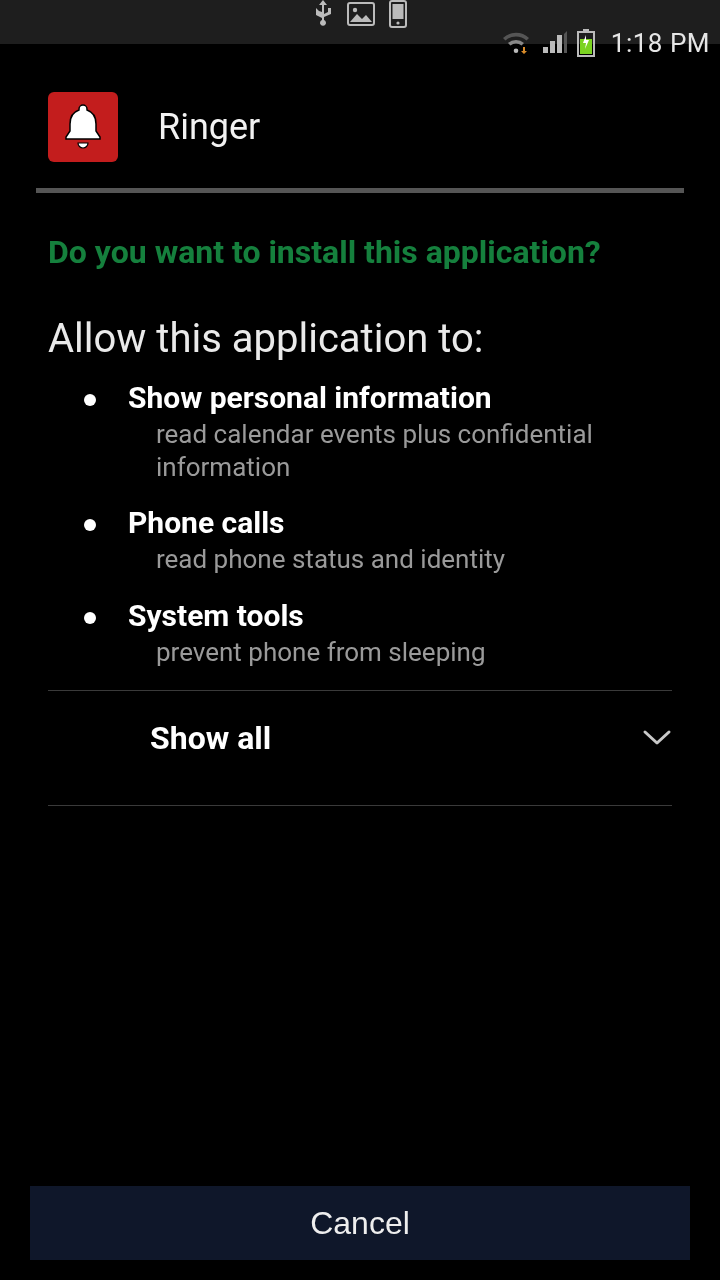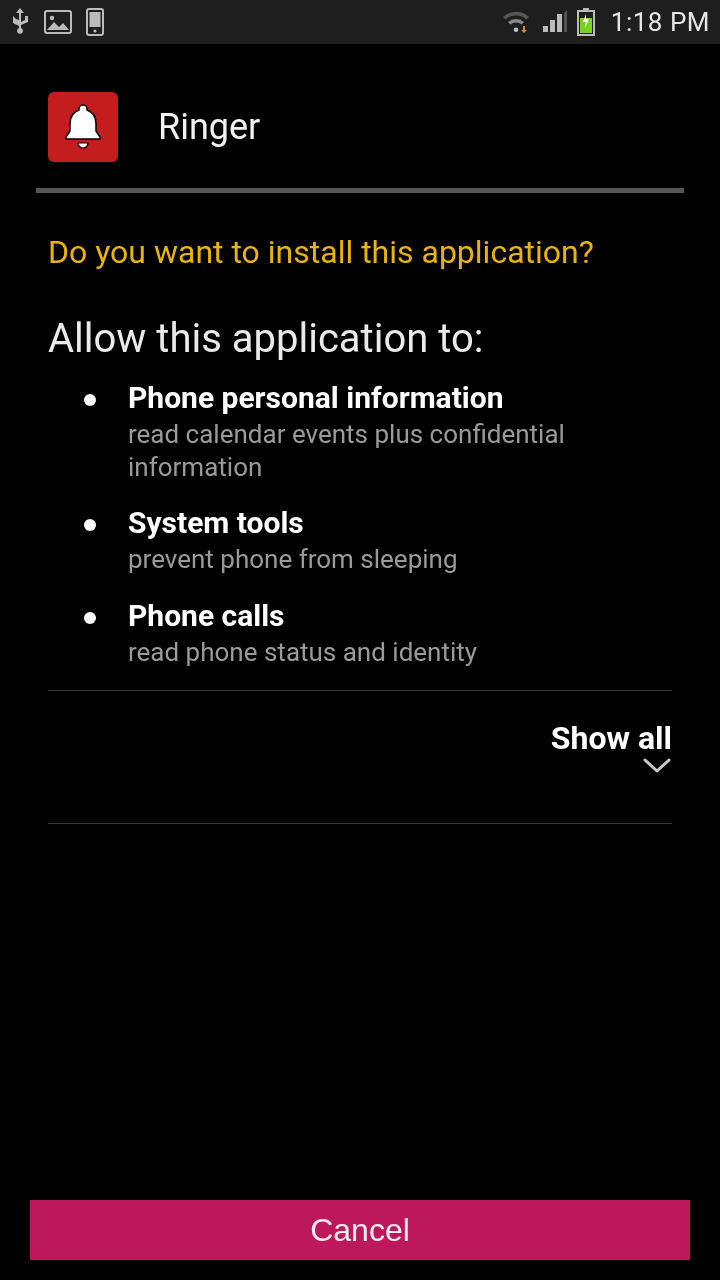--- a/index.html
+++ b/index.html
@@ -12,20 +12,21 @@
     overflow: hidden;
   }
   .status-bar {
     height: 44px;
     background: #1e1e1e;
     display: flex;
     align-items: center;
     padding: 0 10px;
     color: #bbb;
     font-size: 22px;
+    flex-direction: column;
   }
   .status-left { display: flex; align-items: center; gap: 14px; }
   .status-right { margin-left: auto; display: flex; align-items: center; gap: 10px; }
   .status-time { color: #e6e6e6; font-size: 26px; letter-spacing: 0.5px; margin-left: 6px;}
   .app-header {
     display: flex;
     align-items: center;
     padding: 48px 40px 26px 48px;
     gap: 40px;
   }
@@ -46,22 +47,22 @@
   .header-divider {
     height: 5px;
     background: #555;
     margin: 0 36px 40px 36px;
   }
   .content {
     padding: 0 48px;
   }
   .question {
     font-size: 32px;
-    color: #eab308;
-    font-weight: 400;
+    color: #15803d;
+    font-weight: 700;
     margin-bottom: 44px;
   }
   .subhead {
     font-size: 40px;
     color: #eaeaea;
     font-weight: 400;
     margin-bottom: 18px;
   }
   .perm-list { list-style: none; padding-left: 80px; }
   .perm-item {
@@ -83,52 +84,52 @@
     font-size: 30px;
     font-weight: 700;
     color: #fff;
     line-height: 1.2;
     margin-bottom: 2px;
   }
   .perm-desc {
     font-size: 26px;
     color: #9a9a9a;
     line-height: 1.25;
+    margin-left: 28px;
   }
   .thin-divider {
     height: 1px;
     background: #3a3a3a;
     margin: 20px 48px 0 48px;
   }
   .show-all-row {
     display: flex;
-    align-items: flex-end;
+    align-items: center;
     padding: 28px 48px 28px 150px;
     cursor: pointer;
-    flex-direction: column;
   }
   .show-all-label {
     font-size: 32px;
     font-weight: 700;
     color: #fff;
   }
   .show-all-chevron { margin-left: auto; color: #c8c8c8; }
   .button-bar {
     position: absolute;
     bottom: 20px;
     left: 0;
     right: 0;
     display: flex;
     gap: 12px;
     padding: 0 30px;
   }
   .btn {
     flex: 1;
-    height: 60px;
-    background: #be185d;
+    height: 74px;
+    background: #0f172a;
     color: #eee;
     font-size: 32px;
     display: flex;
     align-items: center;
     justify-content: center;
     border: none;
     cursor: pointer;
   }
   svg { display: block; }
 </style>
@@ -195,30 +196,30 @@
   </div>
   <div class="app-title">Ringer</div>
 </div>
 <div class="header-divider"></div>
 
 <div class="content">
   <div class="question">Do you want to install this application?</div>
   <div class="subhead">Allow this application to:</div>
   <ul class="perm-list">
     <li class="perm-item">
-      <div class="perm-title">Phone personal information</div>
+      <div class="perm-title">Show personal information</div>
       <div class="perm-desc">read calendar events plus confidential information</div>
+    </li>
+    <li class="perm-item">
+      <div class="perm-title">Phone calls</div>
+      <div class="perm-desc">read phone status and identity</div>
     </li>
     <li class="perm-item">
       <div class="perm-title">System tools</div>
       <div class="perm-desc">prevent phone from sleeping</div>
-    </li>
-    <li class="perm-item">
-      <div class="perm-title">Phone calls</div>
-      <div class="perm-desc">read phone status and identity</div>
     </li>
   </ul>
 </div>
 
 <div class="thin-divider"></div>
 <div class="show-all-row">
   <span class="show-all-label">Show all</span>
   <span class="show-all-chevron">
     <svg width="30" height="18" viewBox="0 0 30 18">
         <path d="M3 3l12 11L27 3" fill="none" stroke="#c8c8c8" stroke-width="3" stroke-linecap="round" stroke-linejoin="round"></path>

